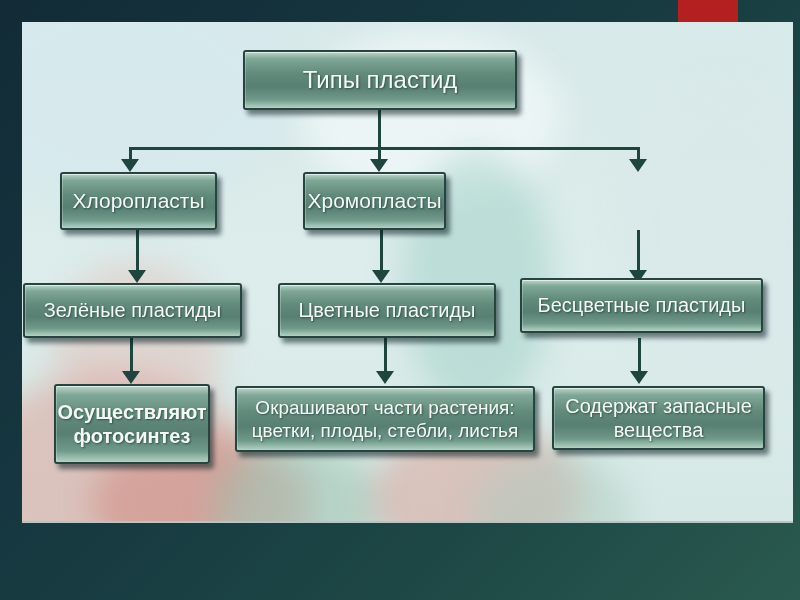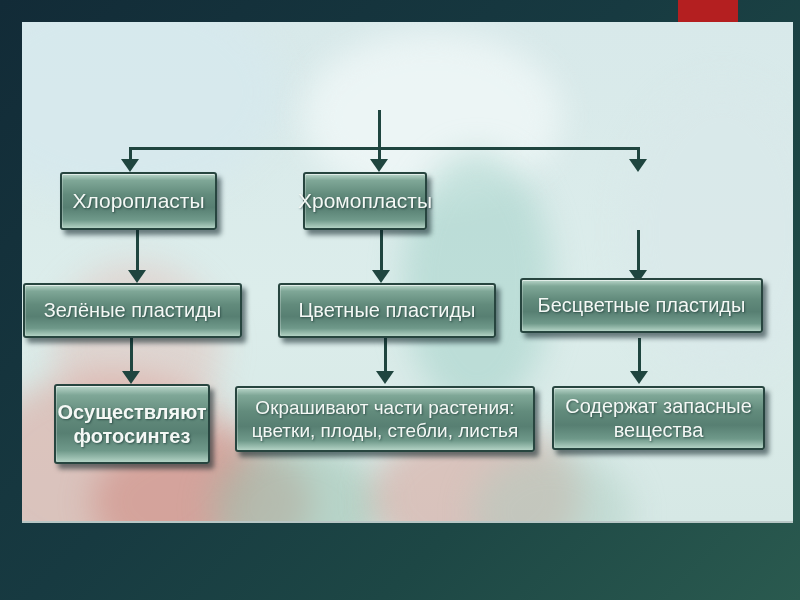--- a/index.html
+++ b/index.html
@@ -74,25 +74,28 @@
   <div class="arrow" style="left:372px;top:270px;"></div>
   <div class="arrow" style="left:629px;top:270px;"></div>
 
   <div class="vline" style="left:130px;top:338px;height:34px;"></div>
   <div class="vline" style="left:384px;top:338px;height:34px;"></div>
   <div class="vline" style="left:638px;top:338px;height:34px;"></div>
   <div class="arrow" style="left:122px;top:371px;"></div>
   <div class="arrow" style="left:376px;top:371px;"></div>
   <div class="arrow" style="left:630px;top:371px;"></div>
 
+  <div class="node" style="left:243px;top:50px;width:274px;height:60px;font-size:24px;">
+    <span class="lbl">Типы пластид</span>
+  </div>
 
   <div class="node" style="left:60px;top:172px;width:157px;height:58px;font-size:21px;">
     <span class="lbl">Хлоропласты</span>
   </div>
-  <div class="node" style="left:303px;top:172px;width:124px;height:58px;font-size:21px;">
+  <div class="node" style="left:303px;top:172px;width:143px;height:58px;font-size:21px;">
     <span class="lbl">Хромопласты</span>
   </div>
 
   <div class="node" style="left:23px;top:283px;width:219px;height:55px;font-size:20px;">
     <span class="lbl">Зелёные пластиды</span>
   </div>
   <div class="node" style="left:278px;top:283px;width:218px;height:55px;font-size:20px;">
     <span class="lbl">Цветные пластиды</span>
   </div>
   <div class="node" style="left:520px;top:278px;width:243px;height:55px;font-size:20px;">

